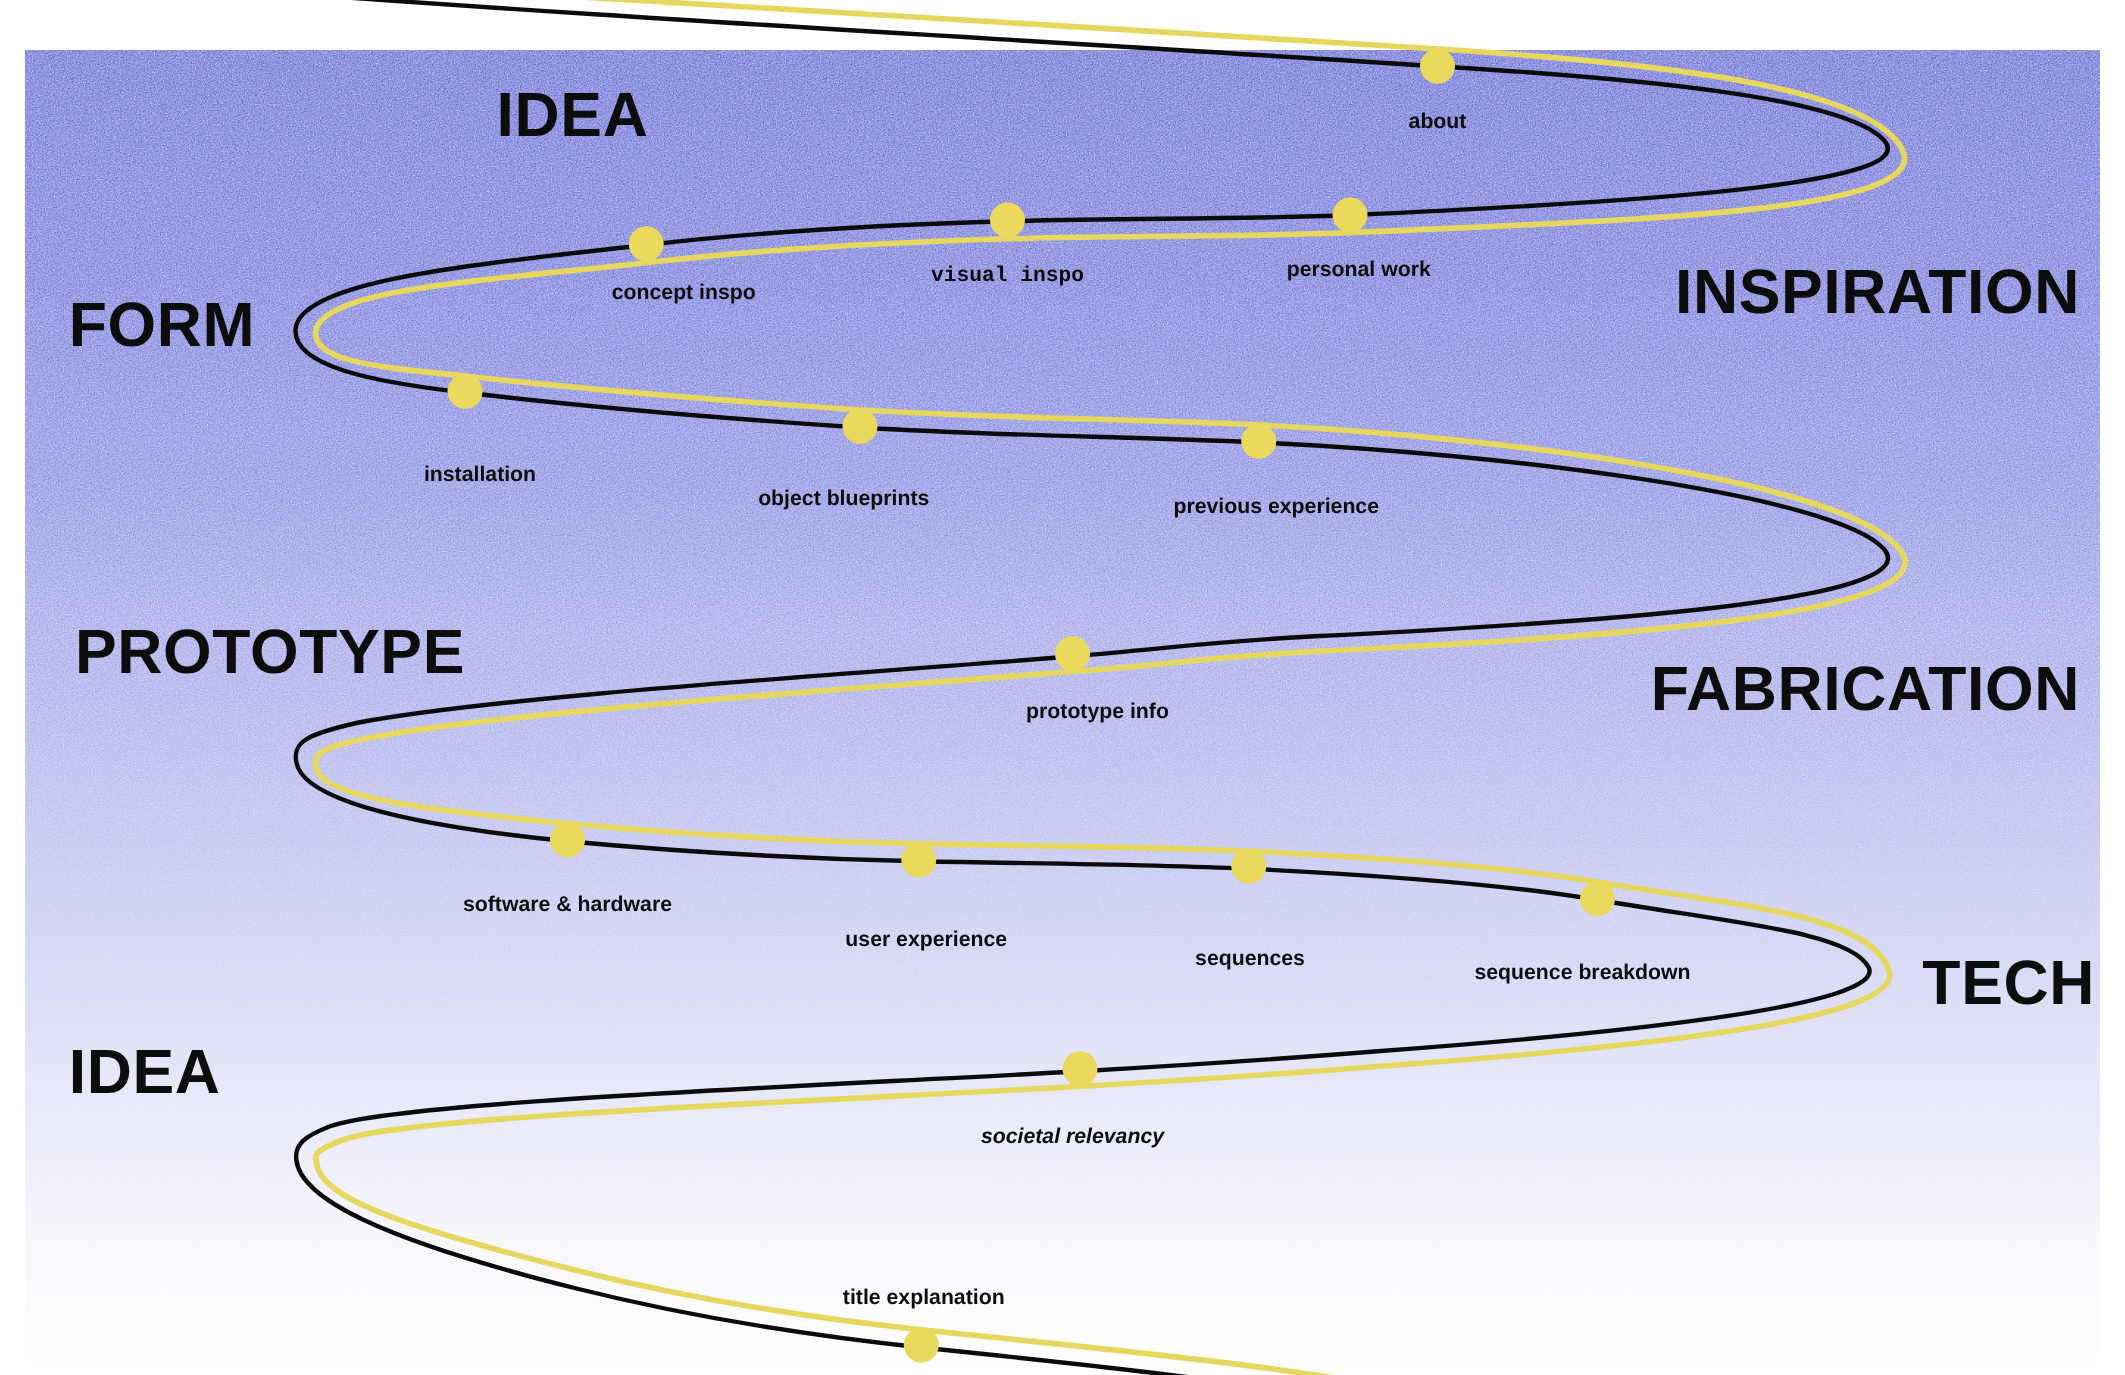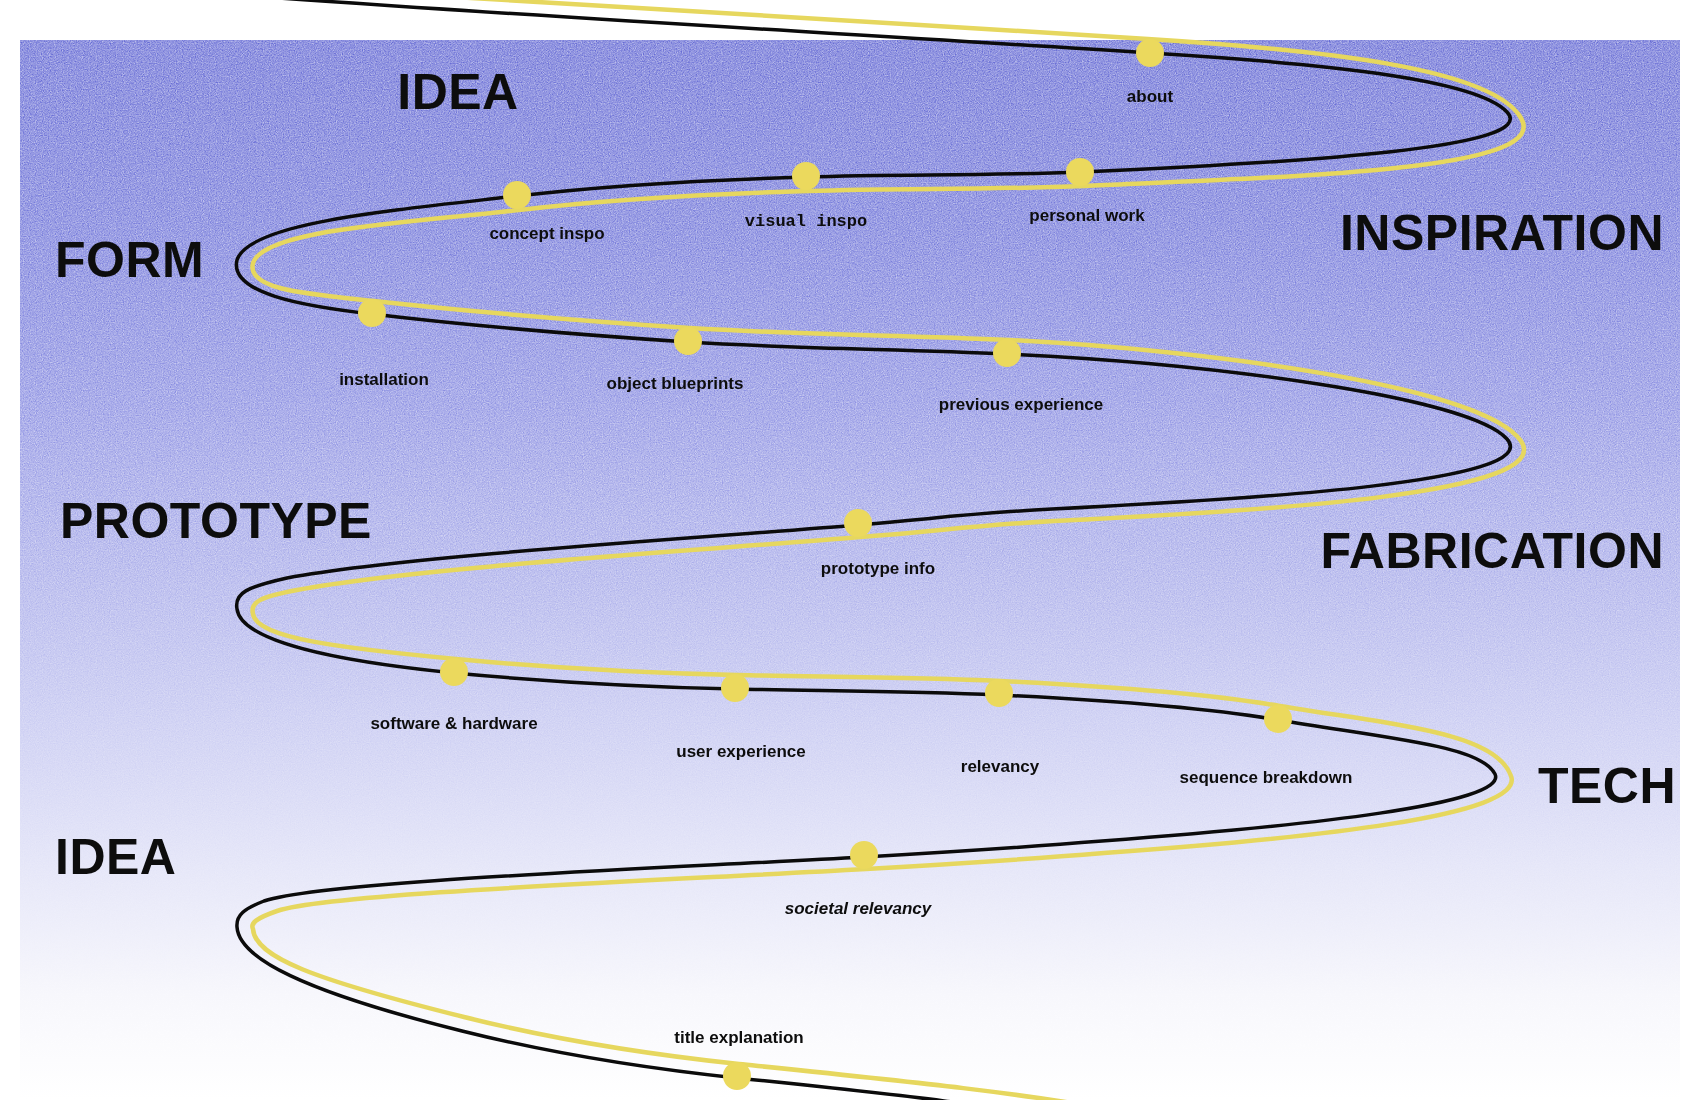--- a/index.html
+++ b/index.html
@@ -142,31 +142,31 @@
       <div class="node-label" style="left: 1150px; top: 97px;">about</div>
       <div class="dot" style="left: 517px; top: 195px;"></div>
       <div class="node-label" style="left: 531px; top: 234px; margin-left: 16px;">concept inspo</div>
       <div class="dot" style="left: 806px; top: 176px;"></div>
       <div class="node-label" style="left: 806px; top: 221px; font-family: Liberation Mono, monospace;">visual inspo</div>
       <div class="dot" style="left: 1080px; top: 172px;"></div>
       <div class="node-label" style="left: 1087px; top: 216px;">personal work</div>
       <div class="dot" style="left: 372px; top: 313px;"></div>
       <div class="node-label" style="left: 384px; top: 380px;">installation</div>
       <div class="dot" style="left: 688px; top: 341px;"></div>
-      <div class="node-label" style="left: 675px; top: 384px;">object blueprints</div>
+      <div class="node-label" style="left: 675px; top: 399px;">object blueprints</div>
       <div class="dot" style="left: 1007px; top: 353px;"></div>
       <div class="node-label" style="left: 1021px; top: 405px;">previous experience</div>
       <div class="dot" style="left: 858px; top: 523px;"></div>
       <div class="node-label" style="left: 878px; top: 569px;">prototype info</div>
       <div class="dot" style="left: 454px; top: 672px;"></div>
       <div class="node-label" style="left: 454px; top: 724px;">software &amp; hardware</div>
       <div class="dot" style="left: 735px; top: 688px;"></div>
       <div class="node-label" style="left: 741px; top: 752px;">user experience</div>
       <div class="dot" style="left: 999px; top: 693px;"></div>
-      <div class="node-label" style="left: 1000px; top: 767px;">relevancy</div>
+      <div class="node-label" style="left: 1000px; top: 767px;">sequences</div>
       <div class="dot" style="left: 1278px; top: 719px;"></div>
       <div class="node-label" style="left: 1266px; top: 778px;">sequence breakdown</div>
       <div class="dot" style="left: 864px; top: 855px;"></div>
       <div class="node-label" style="left: 858px; top: 909px; font-style: italic;">societal relevancy</div>
       <div class="dot" style="left: 737px; top: 1076px;"></div>
       <div class="node-label" style="left: 739px; top: 1038px;">title explanation</div>
     </div>
 
 </div>
 

